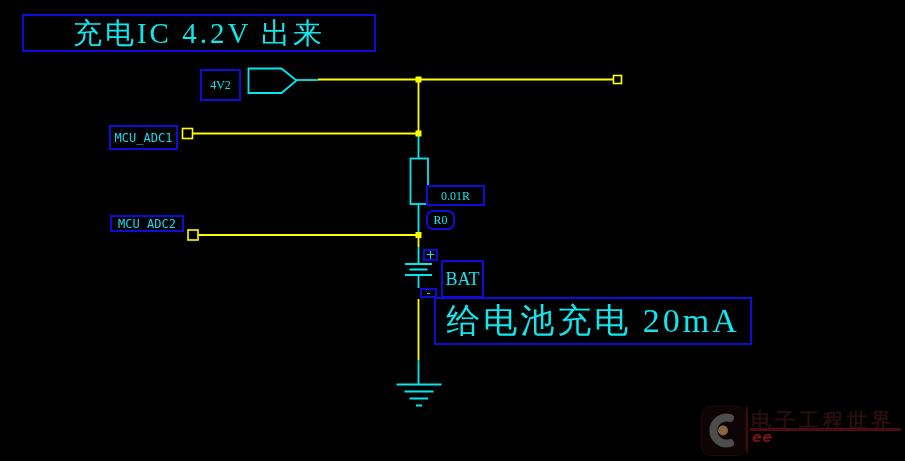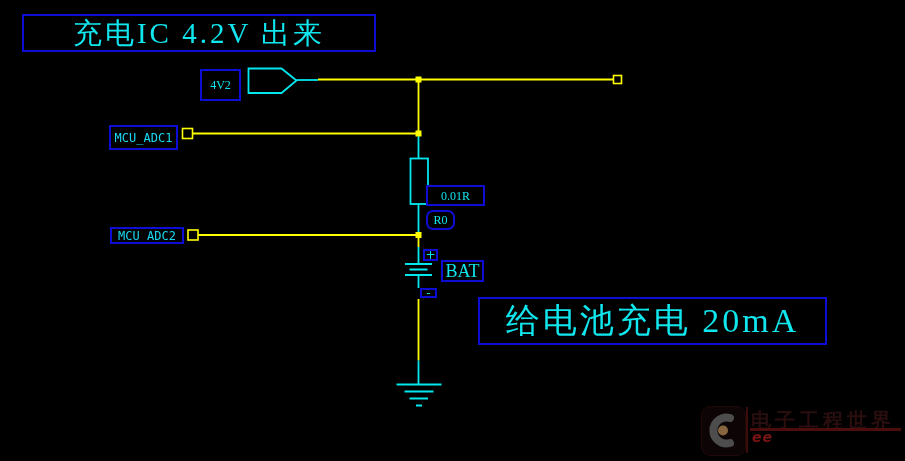--- a/index.html
+++ b/index.html
@@ -91,34 +91,34 @@
     <rect x="415.5" y="130.5" width="6" height="6" fill="#ffff00"></rect>
     <rect x="415.5" y="232" width="6" height="6" fill="#ffff00"></rect>
   </svg>
 
   <div class="label-box big" style="left:22px; top:14px; width:354px; height:38px;">充电IC 4.2V 出来</div>
 
   <div class="label-box mid" style="left:200px; top:69px; width:41px; height:32px; font-size:12px;">4V2</div>
 
   <div class="label-box net-label" style="left:109px; top:125px; width:69px; height:25px;">MCU_ADC1</div>
 
-  <div class="label-box net-label" style="left:110px; top:227px; width:74px; height:17px;">MCU_ADC2</div>
+  <div class="label-box net-label" style="left:110px; top:215px; width:74px; height:17px;">MCU_ADC2</div>
 
   <div class="label-box mid" style="left:426px; top:185px; width:59px; height:21px;">0.01R</div>
 
   <div class="label-box mid" style="left:426px; top:210px; width:29px; height:20px;border-radius:7px;">R0</div>
 
   <div class="label-box tiny-sign" style="left:423px; top:249px; width:15px; height:12px;">+</div>
 
-  <div class="label-box mid" style="left:441px; top:260px; width:43px; height:22px; font-size:18px;">BAT</div>
+  <div class="label-box mid" style="left:441px; top:260px; width:43px; height:38px; font-size:18px;">BAT</div>
 
   <div class="label-box tiny-sign" style="left:420px; top:288px; width:17px; height:10px;">-</div>
 
 
-  <div class="label-box big" style="left:478px; top:297px; width:349px; height:48px; font-size:34px;">给电池充电 20mA</div>
+  <div class="label-box big" style="left:434px; top:297px; width:318px; height:48px; font-size:34px;">给电池充电 20mA</div>
 
   <div class="wm-icon">
     <svg width="43" height="48" viewBox="0 0 43 48">
       <path d="M 28,11 A 13,13 0 1 0 28,36" fill="none" stroke="#4d4d4d" stroke-width="8" stroke-linecap="round"></path>
       <circle cx="21" cy="23.5" r="5" fill="#87663f"></circle>
     </svg>
   </div>
   <div class="wm-redbar"></div>
   <div class="wm-brand">电子工程世界</div>
   <div class="wm-underline"></div>

